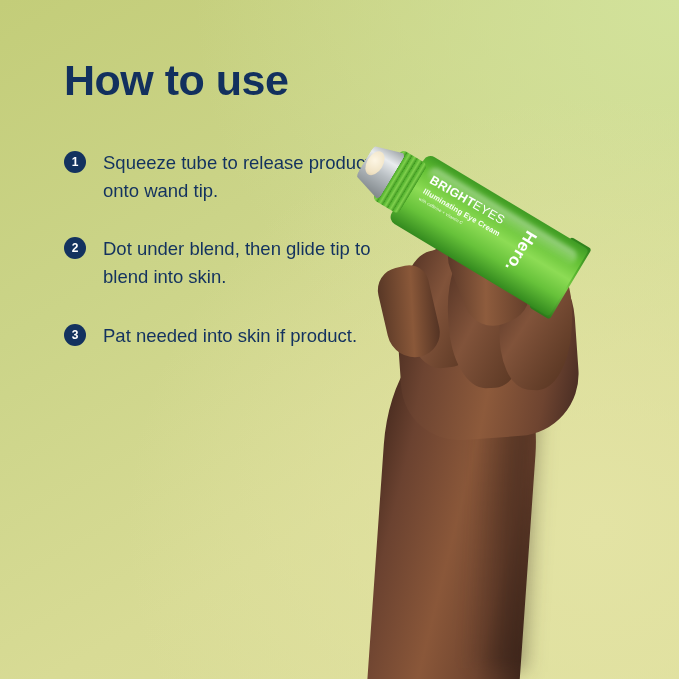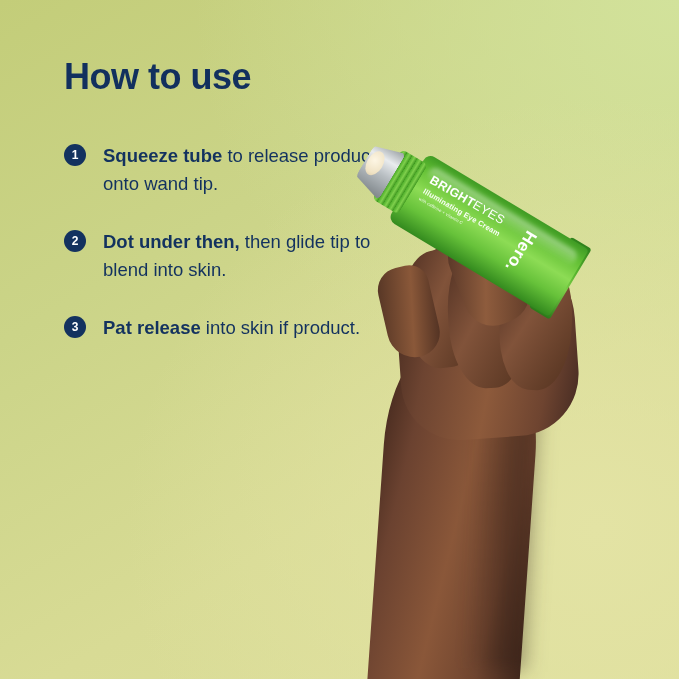--- a/index.html
+++ b/index.html
@@ -22,21 +22,21 @@
 
   
   .text-col {
     position: absolute;
     left: 64px;
     top: 58px;
     width: 340px;
   }
   .headline {
     color: #12305e;
-    font-size: 36px;
+    font-size: 43px;
     line-height: 1.05;
     font-weight: 700;
     letter-spacing: -0.5px;
     margin: 0 0 46px 0;
     white-space: nowrap;
   }
   .steps { margin: 0; padding: 0; list-style: none; }
   .step {
     position: relative;
     padding-left: 39px;
@@ -54,21 +54,21 @@
     height: 22px;
     border-radius: 50%;
     background: #13325f;
     color: #ffffff;
     font-size: 12px;
     font-weight: 700;
     line-height: 22px;
     text-align: center;
   }
   .step-text { display: inline; }
-  .lead { font-weight: 700; }
+  .lead { font-weight: 400; }
   .rest { font-weight: 400; }
 
   
   .arm-wrap {
     position: absolute;
     left: 0; top: 0; right: 0; bottom: 0;
   }
   .forearm {
     position: absolute;
     left: 392px;
@@ -252,25 +252,25 @@
   <div class="text-col">
     <h1 class="headline">How to use</h1>
 
     <ul class="steps">
       <li class="step">
         <span class="badge">1</span>
         <span class="step-text"><span class="lead">Squeeze tube</span><span class="rest"> to release product onto wand tip.</span></span>
       </li>
       <li class="step">
         <span class="badge">2</span>
-        <span class="step-text"><span class="lead">Dot under then,</span><span class="rest"> then glide tip to blend into skin.</span></span>
+        <span class="step-text"><span class="lead">Dot under blend,</span><span class="rest"> then glide tip to blend into skin.</span></span>
       </li>
       <li class="step">
         <span class="badge">3</span>
-        <span class="step-text"><span class="lead">Pat release</span><span class="rest"> into skin if product.</span></span>
+        <span class="step-text"><span class="lead">Pat needed</span><span class="rest"> into skin if product.</span></span>
       </li>
     </ul>
   </div>
 
   <div class="arm-wrap">
     <div class="forearm"></div>
     <div class="wrist-shadow"></div>
     <div class="palm"></div>
     <div class="knuckle k1"></div>
     <div class="knuckle k2"></div>

